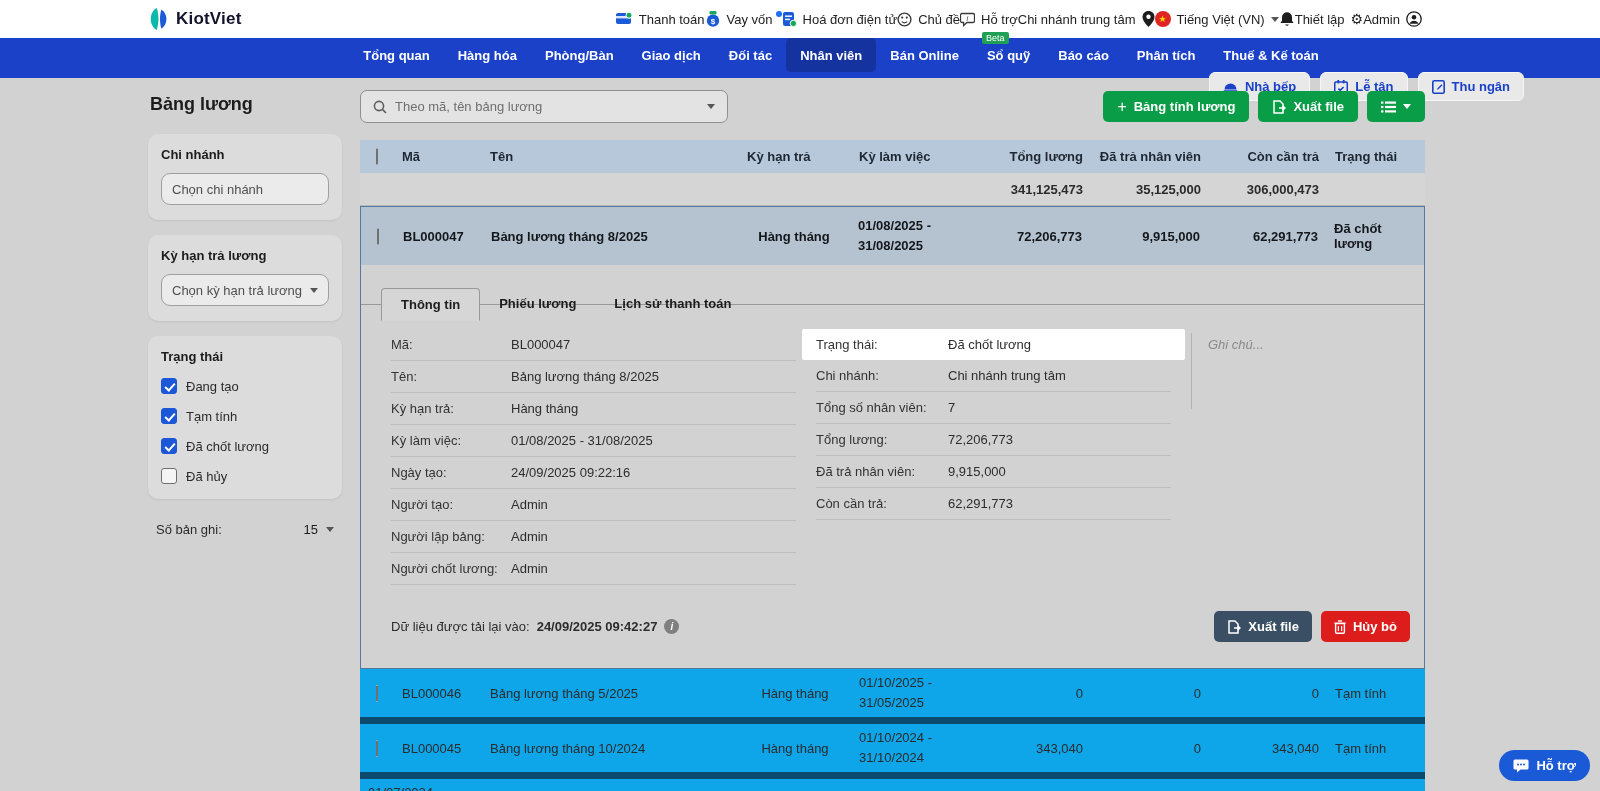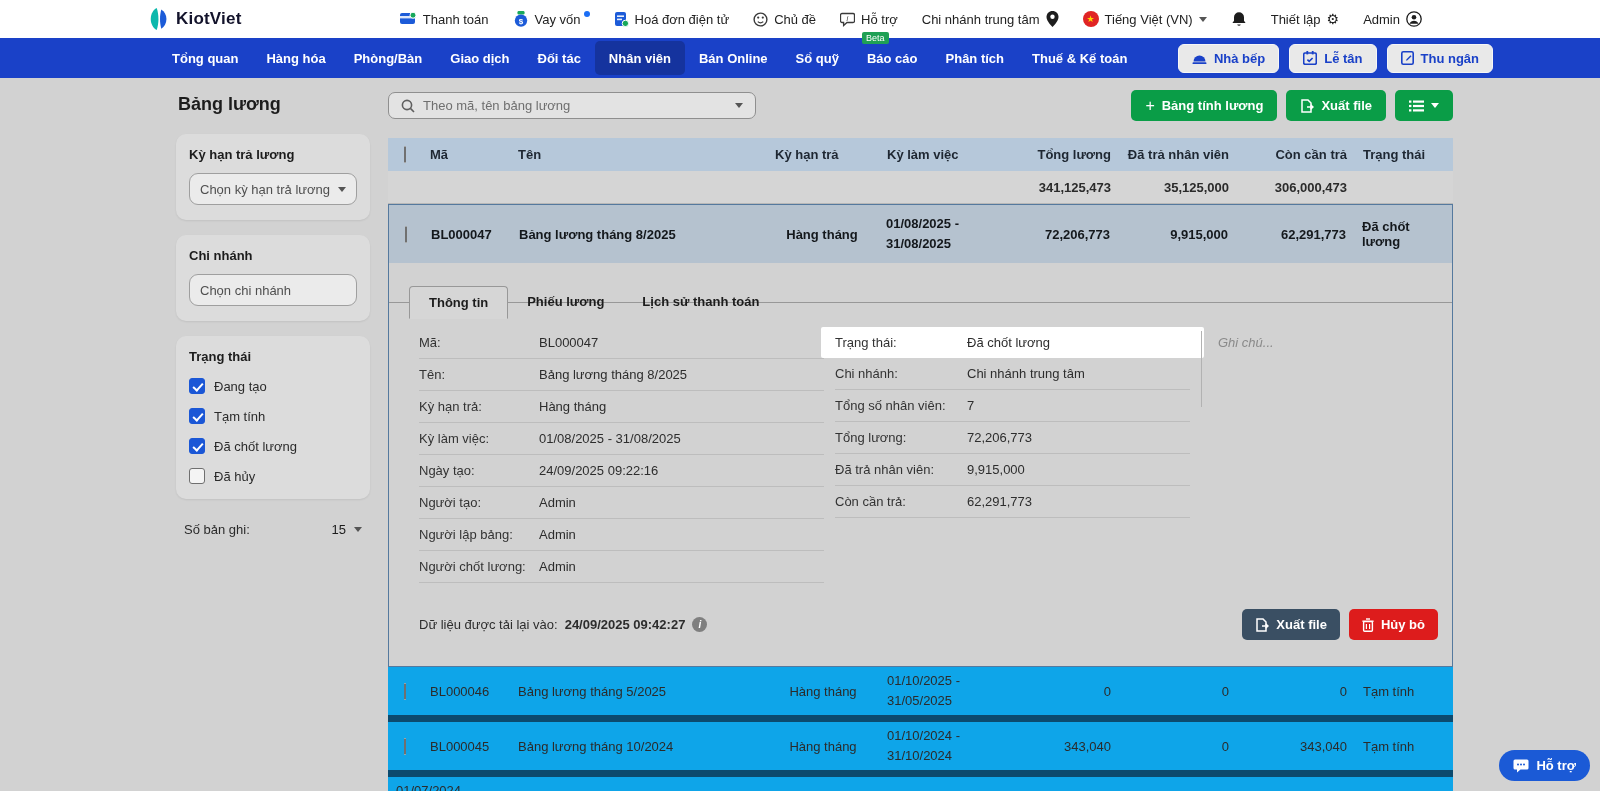--- a/index.html
+++ b/index.html
@@ -4,66 +4,66 @@
 <style>
   * { margin:0; padding:0; box-sizing:border-box; }
   html,body { width:1600px; height:791px; overflow:hidden;
     font-family:"Liberation Sans", sans-serif; font-size:13px; color:#2b2b2b; background:#d2d2d2; }
 
   
   .topbar { height:38px; background:#fff; display:flex; align-items:center;
     padding:0 178px 0 148px; }
   .brand { display:flex; align-items:center; gap:6px; margin-right:auto;justify-content:space-between; }
   .brand-name { font-size:17px; font-weight:700; color:#13132b; letter-spacing:.2px; }
-  .topbar-menu { display:flex; align-items:center; gap:24px; }
+  .topbar-menu { display:flex; align-items:center; }
   .tb-item { display:flex; align-items:center; gap:6px; color:#222; cursor:pointer; position:relative; white-space:nowrap; }
   .tb-item svg { display:block; }
   .beta-badge { position:absolute; left:22px; top:20px; background:#1fa055; color:#fff;
     font-size:9px; line-height:12px; padding:0 4px; border-radius:2px; }
   .sup-dot { width:6px; height:6px; border-radius:50%; background:#1b6ef5; margin:-10px 0 0 -3px; }
   .flag { width:16px; height:16px; border-radius:50%; background:#e02424; color:#ffd200;
     font-size:9px; display:flex; align-items:center; justify-content:center; }
   .caret-down { width:0; height:0; border-left:4px solid transparent; border-right:4px solid transparent;
     border-top:5px solid #555; display:inline-block; }
   .gear-glyph { font-size:14px; line-height:1; }
 
   
   .navbar { height:40px; background:#1a41c8; display:flex; align-items:center;
-    padding:0 107px 0 158px; }
+    padding:0 76px 0 158px;flex-direction:column; }
   .nav-tabs { display:flex; align-items:center; height:100%; }
   .nav-tab { color:#fff; font-weight:600; padding:0 14px; height:34px; display:flex; align-items:center;
     border-radius:5px; cursor:pointer; white-space:nowrap; }
   .nav-tab.active { background:#15339e; }
   .nav-quick { margin-left:auto; display:flex; gap:10px; }
   .quick-btn { background:#e9e9e9; border:1px solid #f6f6f6; color:#1a41c8; font-weight:700;
     border-radius:6px; height:29px; padding:0 13px; display:flex; align-items:center; gap:7px; cursor:pointer; white-space:nowrap; }
   .quick-btn svg { display:block; }
 
   
-  .content { position:relative; height:713px;margin-left:28px; }
+  .content { position:relative; height:713px; }
   .page-title { position:absolute; left:150px; top:16px; font-size:18px; font-weight:700; color:#1c1c1c; }
 
   .sidebar { position:absolute; left:148px; top:56px; width:194px; }
   .card { background:#dcdcdc; border-radius:10px; padding:13px 13px 15px; margin-bottom:15px;
     box-shadow:0 1px 2px rgba(0,0,0,.08); }
   .card-title { font-weight:700; margin-bottom:11px; color:#1c1c1c; }
   .side-input { background:#ebebeb; border:1px solid #9f9f9f; border-radius:9px; height:32px;
     display:flex; align-items:center; padding:0 10px; color:#4f4f4f; }
   .side-select { justify-content:space-between; }
   .chk-row { display:flex; align-items:center; gap:9px; margin-top:14px; cursor:pointer; }
   .chk { width:16px; height:16px; border-radius:3px; border:1px solid #6f6f6f; background:#f4f4f4; position:relative; flex:0 0 auto; }
   .chk.checked { background:#1b57d6; border-color:#1b57d6; }
   .chk.checked::after { content:""; position:absolute; left:5px; top:2px; width:4px; height:8px;
     border-right:2px solid #fff; border-bottom:2px solid #fff; transform:rotate(42deg); }
   .records-row { display:flex; justify-content:space-between; align-items:center; padding:8px 8px 0 8px; margin-top:14px; }
   .records-val { display:flex; align-items:center; gap:8px; color:#1c1c1c; }
 
   .main { position:absolute; left:360px; top:12px; width:1065px; }
   .main-top { display:flex; align-items:center; }
-  .search-box { width:368px; height:27px; background:#e3e3e3; border:1px solid #8f8f8f; border-radius:7px;
+  .search-box { width:368px; height:33px; background:#e3e3e3; border:1px solid #8f8f8f; border-radius:7px;
     display:flex; align-items:center; padding:4px 12px; gap:8px; color:#6f6f6f; }
   .search-box .ph { flex:1; }
   .actions { margin-left:auto; display:flex; gap:9px; }
   .btn-green { background:#0a9d47; color:#fff; font-weight:700; border:none; border-radius:5px;
     height:31px; padding:0 14px; display:flex; align-items:center; gap:7px; cursor:pointer; font-size:13px; }
   .plus-glyph { font-size:16px; font-weight:400; }
 
   
   .table { margin-top:17px; }
   .tgrid { display:grid; grid-template-columns:34px 88px 1fr 112px 128px 112px 118px 118px 98px; align-items:center; }
@@ -75,21 +75,21 @@
   .trow-selected { background:#b5c2cf; min-height:58px; font-weight:700; color:#14181c; cursor:pointer; }
   .period { line-height:1.55; }
   .trow { background:#0ea5e9; min-height:55px; border-bottom:7px solid #0c4a6e; cursor:pointer; }
   .hcheck { width:15px; height:15px; border:1px solid #707070; border-radius:3px; background:#fdfdfd; margin-left:8px; cursor:pointer; }
 
   
   .detail { background:#d2d2d2; padding-bottom:26px; }
   .dtabs { display:flex; padding-left:20px; border-bottom:1px solid #989898; margin-top:6px; }
   .dtab { padding:8px 19px; font-weight:700; color:#1c1c1c; cursor:pointer; position:relative; top:17px; }
   .dtab.active { background:#d6d6d6; border:1px solid #989898; border-bottom:1px solid #d6d6d6; border-radius:4px 4px 0 0; }
-  .dbody { display:grid; grid-template-columns:405px 355px 1fr; padding:24px 14px 0 30px; column-gap:11px; }
+  .dbody { display:grid; grid-template-columns:405px 355px 1fr; padding:24px 14px 0 30px; column-gap:20px; }
   .frow { display:flex; padding:8px 0; border-bottom:1px solid #bdbdbd; align-items:baseline; }
   .frow:last-child { border-bottom:1px solid #bdbdbd; }
   .flabel { width:120px; flex:0 0 auto; color:#333; }
   .col-right .flabel { width:132px; }
   .fvalue { color:#2d2d2d; }
   .frow.highlight { background:#fff; margin:0 -14px; padding:8px 14px; border-bottom:none; border-radius:2px; }
   .notes { border-left:1px solid #b2b2b2; padding:4px 0 0 16px; height:76px; margin-top:4px;
     color:#8a8a8a; font-style:italic; }
   .dfooter { display:flex; align-items:center; padding:26px 14px 0 30px; }
   .reload { display:flex; align-items:center; gap:7px; color:#2d2d2d; }
@@ -232,30 +232,30 @@
       <span>Thu ngân</span>
     </div>
   </div>
 </div>
 
 <div class="content">
   <div class="page-title">Bảng lương</div>
 
   <div class="sidebar">
     <div class="card">
+      <div class="card-title">Chi nhánh</div>
+      <div class="side-input">
+        <span>Chọn chi nhánh</span>
+      </div>
+    </div>
+    <div class="card">
       <div class="card-title">Kỳ hạn trả lương</div>
       <div class="side-input side-select">
         <span>Chọn kỳ hạn trả lương</span>
         <span class="caret-down"></span>
-      </div>
-    </div>
-    <div class="card">
-      <div class="card-title">Chi nhánh</div>
-      <div class="side-input">
-        <span>Chọn chi nhánh</span>
       </div>
     </div>
     <div class="card">
       <div class="card-title">Trạng thái</div>
       <div class="chk-row">
         <span class="chk checked"></span>
         <span>Đang tạo</span>
       </div>
       <div class="chk-row">
         <span class="chk checked"></span>

